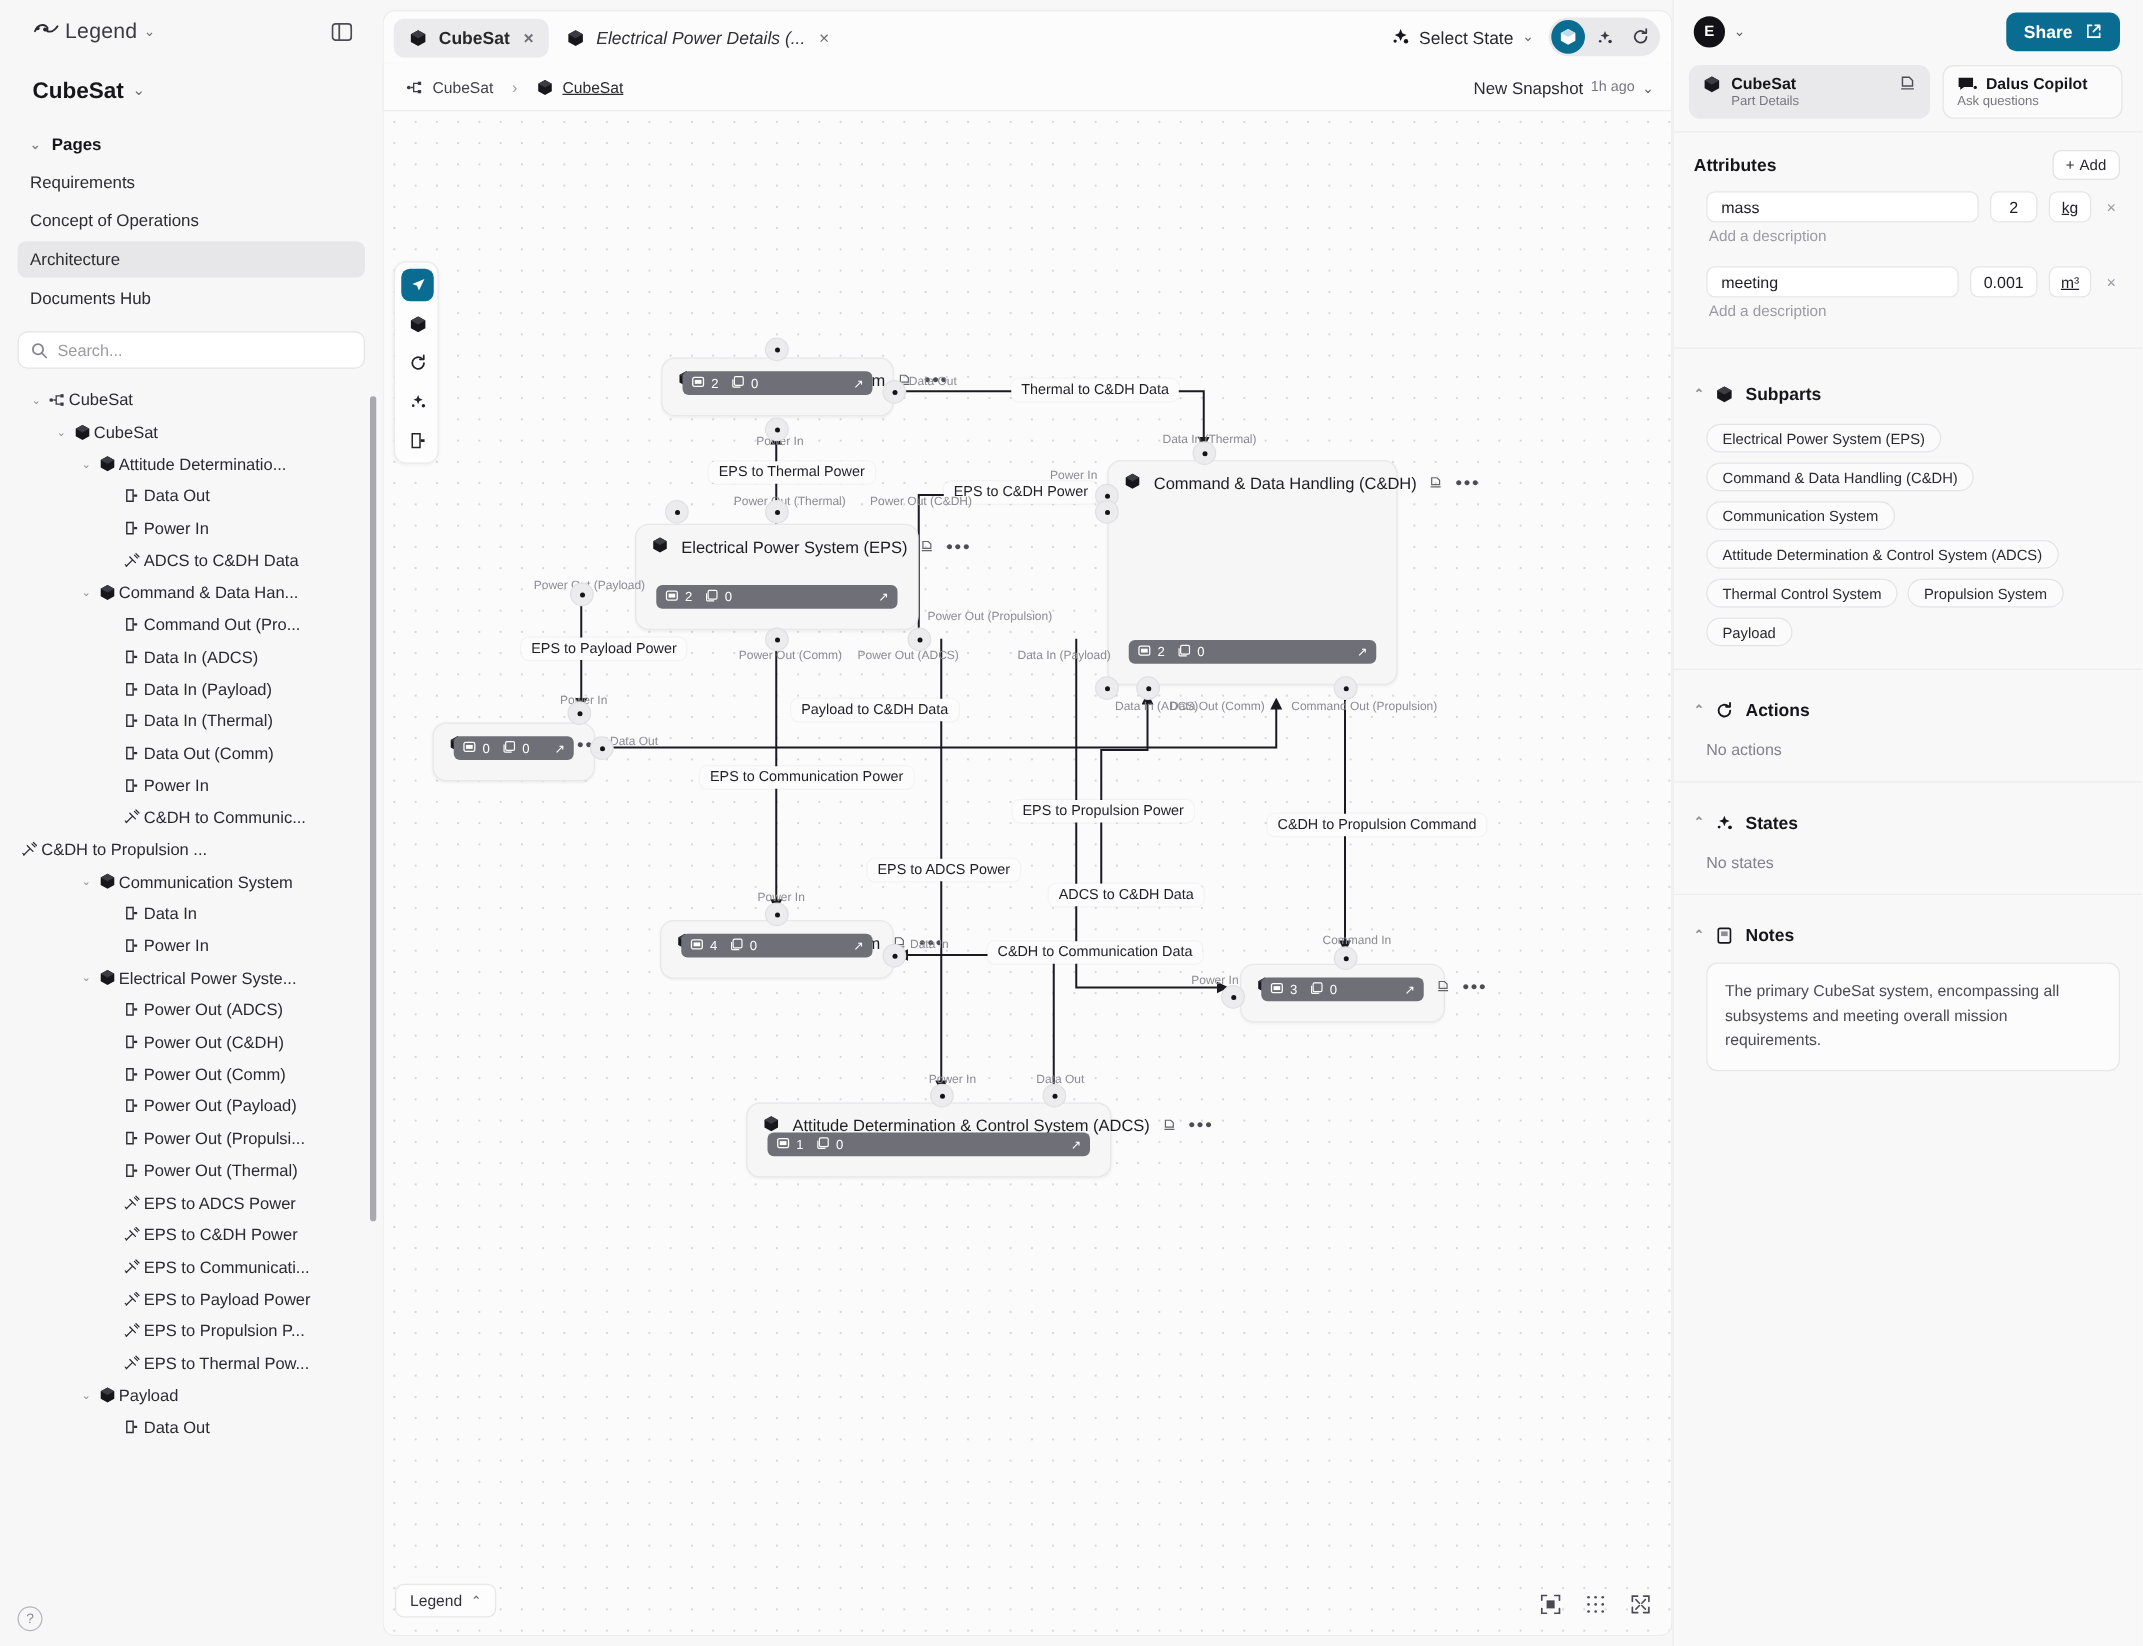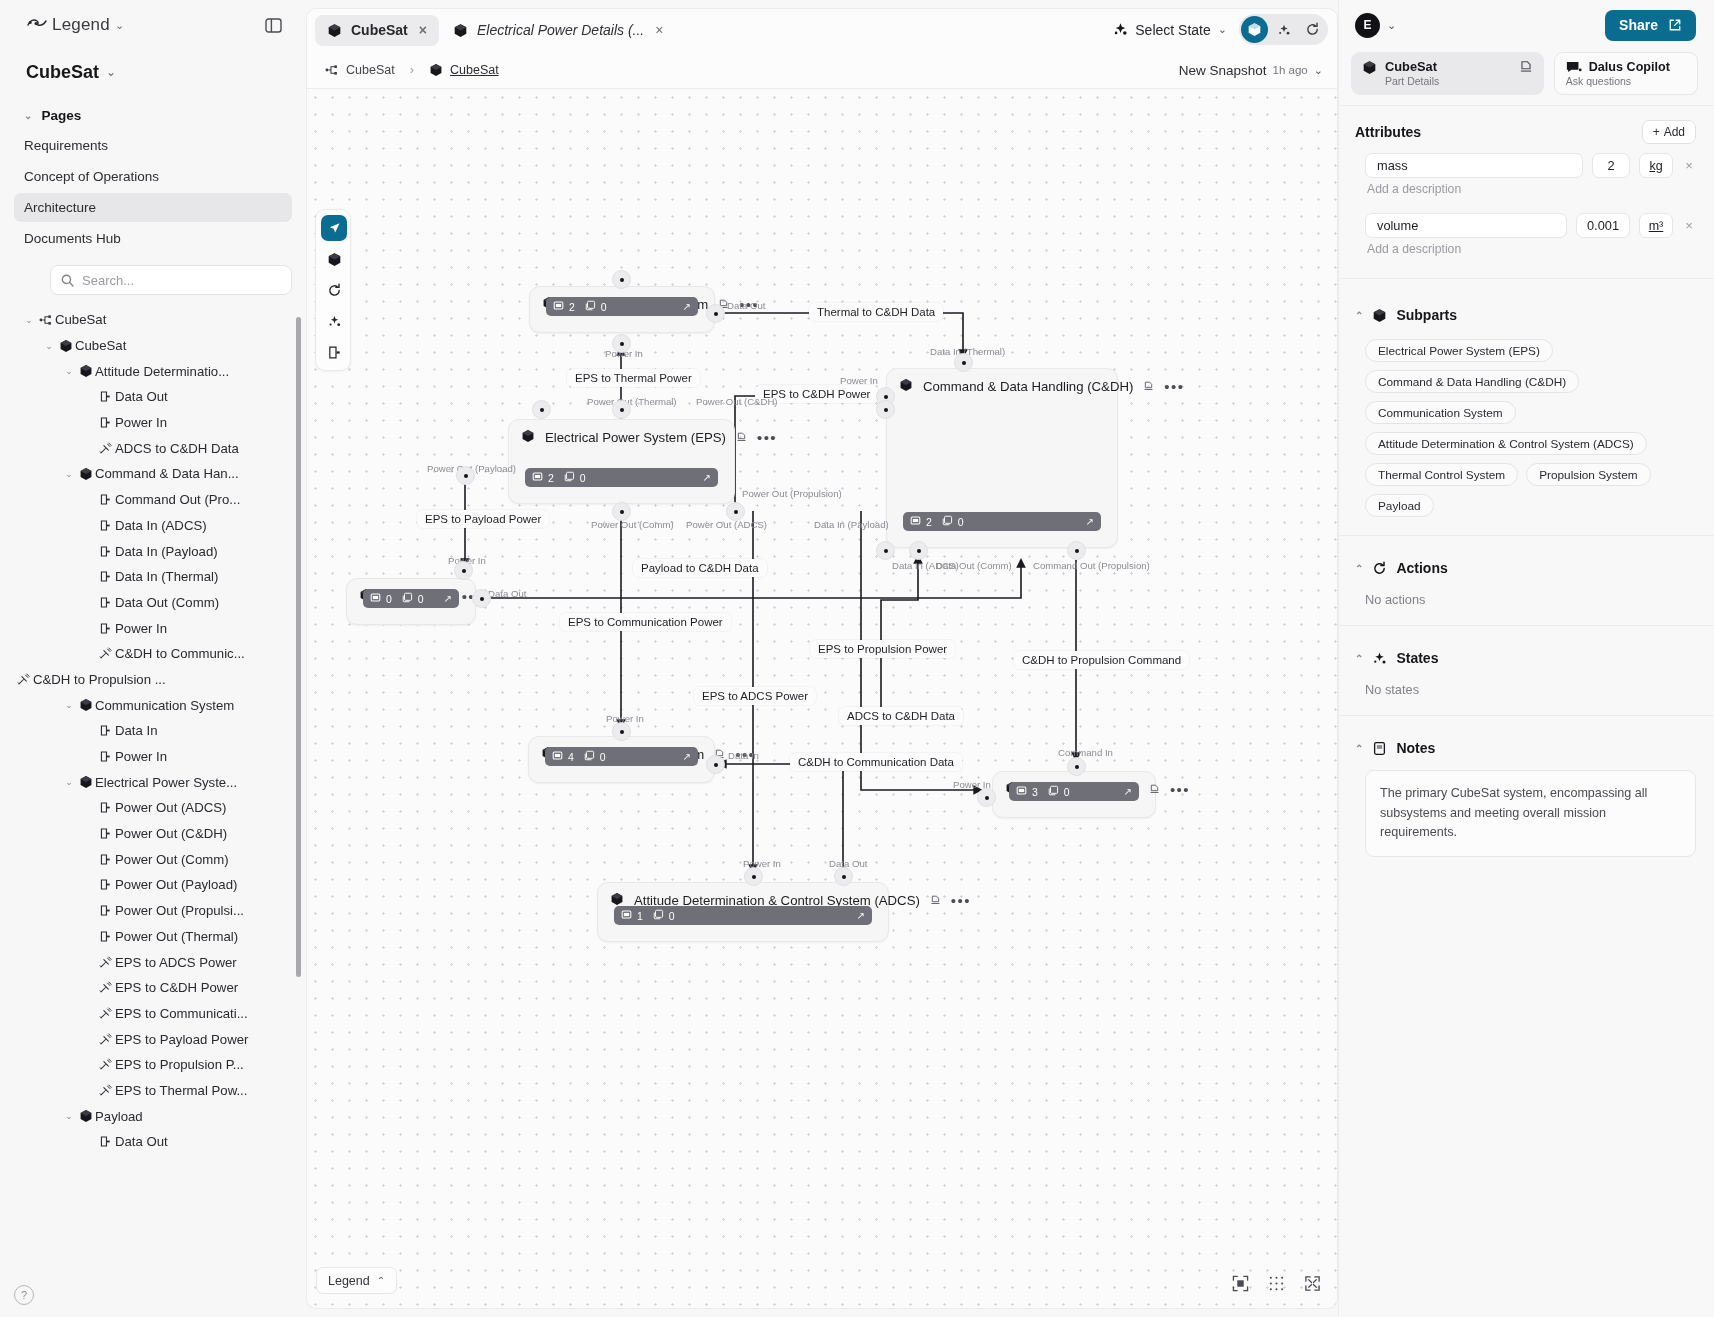--- a/index.html
+++ b/index.html
@@ -29,21 +29,21 @@
   .sb-project .caret { font-size: 12px; color:#6b6b70; }
   .sb-tabs { display: flex; padding: 0 22px; border-bottom: 1px solid #e6e6e8; height: 38px; }
   .sb-tab { flex: 1; text-align: center; font-size: 14px; color: #6b6b72; line-height: 34px; cursor: pointer; position: relative; }
   .sb-tab.active { color: #111114; font-weight: 700; }
   .sb-tab.active::after { content:""; position:absolute; left: 22%; right: 22%; bottom: -1px; height: 2.5px; background:#111114; border-radius:2px;}
   .sec-head { display: flex; align-items: center; gap: 9px; padding: 14px 24px 6px 24px; font-size: 13.5px; font-weight: 700; color: #17171a;}
   .sec-head .chev { font-size: 10px; color: #8a8a90; }
   .pages { padding: 2px 14px 0 14px; }
   .page-item { height: 29px; display: flex; align-items: center; padding: 0 10px; border-radius: 7px; font-size: 13.5px; color: #2c2c31; cursor: pointer; margin-bottom:2px;}
   .page-item.active { background: #e7e7ea; }
-  .search-wrap { padding: 10px 14px 6px 14px; margin-left: 36px; }
+  .search-wrap { padding: 10px 14px 6px 14px; }
   .search-box { height: 30px; background: #fff; border: 1px solid #e4e4e7; border-radius: 8px; display: flex; align-items: center; gap: 8px; padding: 0 10px; }
   .search-box .ph { font-size: 13px; color: #9a9aa2; }
   .tree { flex: 1; overflow: hidden; position: relative; padding-top: 6px; }
   .tnode { height: 25.7px; display: flex; align-items: center; font-size: 13.2px; color: #2a2a30; white-space: nowrap; cursor: pointer; }
   .tnode .chev { width: 14px; font-size: 9px; color: #8a8a90; flex: none; text-align:center;}
   .tnode .ic { width: 19px; flex: none; display:flex; align-items:center; justify-content:center;}
   .tree-scroll { position:absolute; right:5px; top: 16px; width: 5px; height: 660px; background: #a8a8ae; border-radius: 3px; }
   .help-btn { position:absolute; left: 14px; bottom: 12px; width:20px;height:20px;border-radius:50%;border:1.3px solid #b5b5bb; color:#8d8d94; font-size:11px; display:flex;align-items:center;justify-content:center;}
 
   
@@ -1024,21 +1024,21 @@
         </div>
       </div>
       <div class="attr-row">
         <div class="attr-name">mass</div>
         <div class="attr-val">2</div>
         <div class="attr-unit">kg</div>
         <div class="attr-x">×</div>
       </div>
       <div class="attr-desc">Add a description</div>
       <div class="attr-row">
-        <div class="attr-name">volume</div>
+        <div class="attr-name">meeting</div>
         <div class="attr-val">0.001</div>
         <div class="attr-unit">m³</div>
         <div class="attr-x">×</div>
       </div>
       <div class="attr-desc">Add a description</div>
     </div>
 
     <div class="r-sec" style="padding-top:28px;">
       <div class="r-sec-title">
         <span class="chev">⌃</span>

